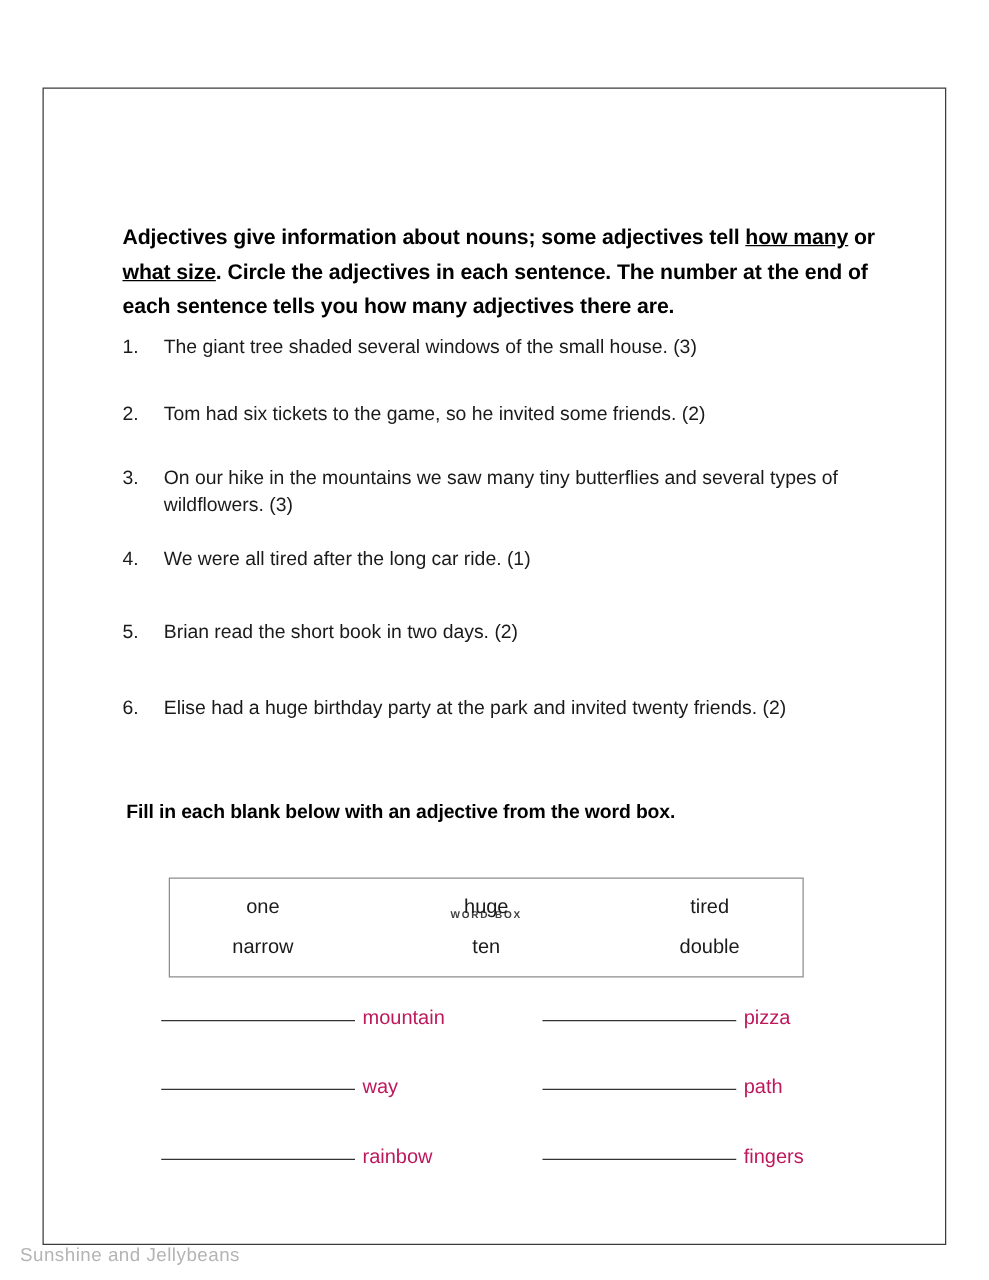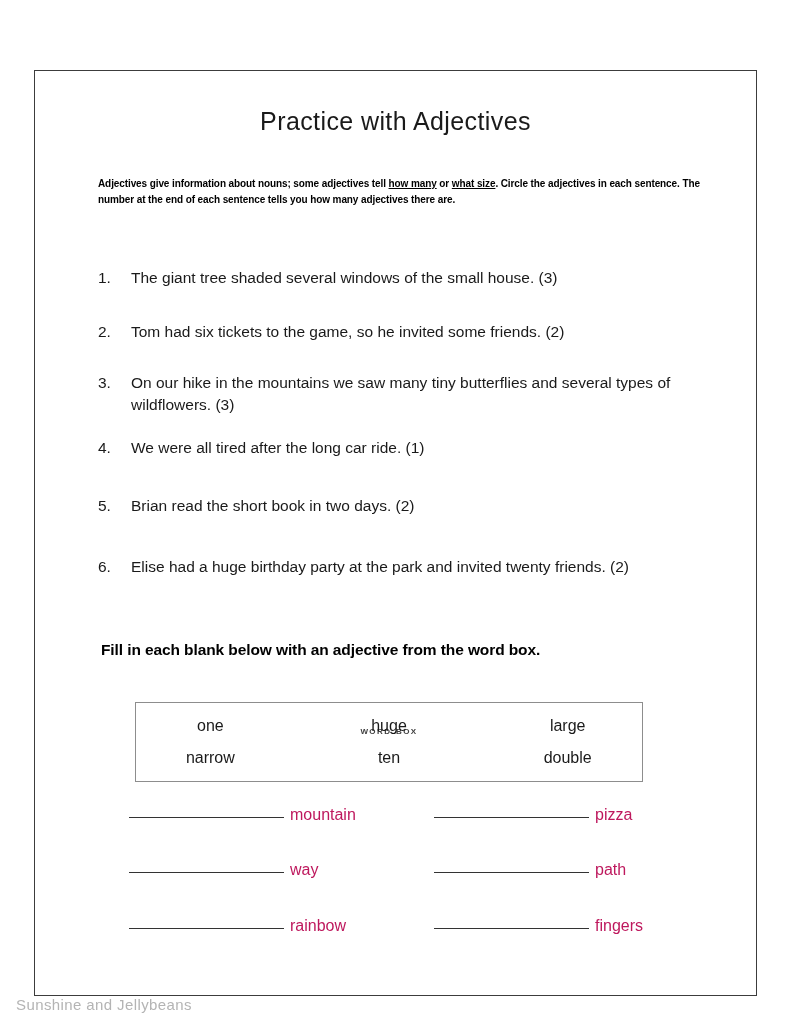--- a/index.html
+++ b/index.html
@@ -71,21 +71,21 @@
     letter-spacing: 0.4px;
     color: #1a1a1a;
   }
 
   
   .instructions {
     position: absolute;
     top: 105px;
     left: 63px;
     width: 610px;
-    font-size: 10px;
+    font-size: 17px;
     font-weight: bold;
     line-height: 1.62;
     letter-spacing: -0.1px;
     color: #000;
   }
   .instructions u { text-decoration: underline; }
 
   
   .qlist {
     position: absolute;
@@ -225,21 +225,20 @@
     <span class="nd-rule"></span>
   </div>
   <div class="nd-field nd-date">
     <span class="nd-label">Date:</span>
     <span class="nd-rule"></span>
   </div>
 </div>
 
 <div class="sheet">
 
-  <div class="title">Practice with Adjectives</div>
 
   <div class="instructions">
     <span>Adjectives give information about nouns; some adjectives tell </span><u>how many</u><span> or </span><u>what size</u><span>.  Circle the adjectives in each sentence.  The number at the end of each sentence tells you how many adjectives there are.</span>
   </div>
 
   <div class="qlist">
     <div class="qitem i0">
       <span class="qnum">1.</span>
       <span class="qtext">The giant tree shaded several windows of the small house.  (3)</span>
     </div>
@@ -266,21 +265,21 @@
   </div>
 
   <div class="subinstruction">Fill in each blank below with an adjective from the word box.</div>
 
   <div class="wordbox-label">Word Box</div>
 
   <div class="wordbox">
     <div class="wb-row">
       <span class="wb-cell">one</span>
       <span class="wb-cell">huge</span>
-      <span class="wb-cell">large</span>
+      <span class="wb-cell">tired</span>
     </div>
     <div class="wb-row">
       <span class="wb-cell">narrow</span>
       <span class="wb-cell">ten</span>
       <span class="wb-cell">double</span>
     </div>
   </div>
 
   <div class="blanks">
     <div class="blank-row r0">

